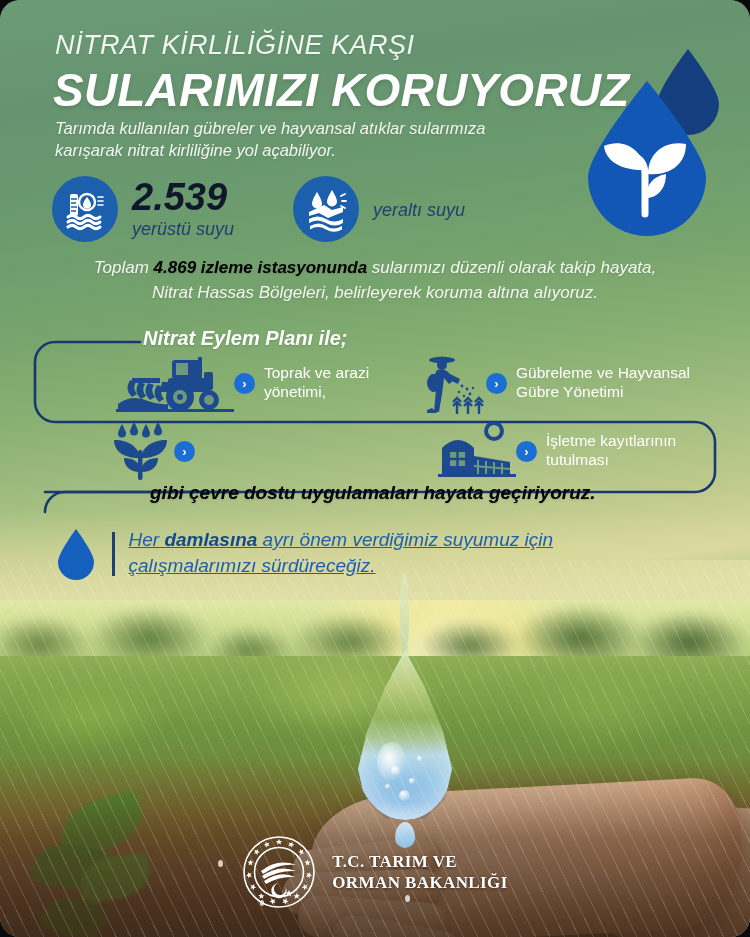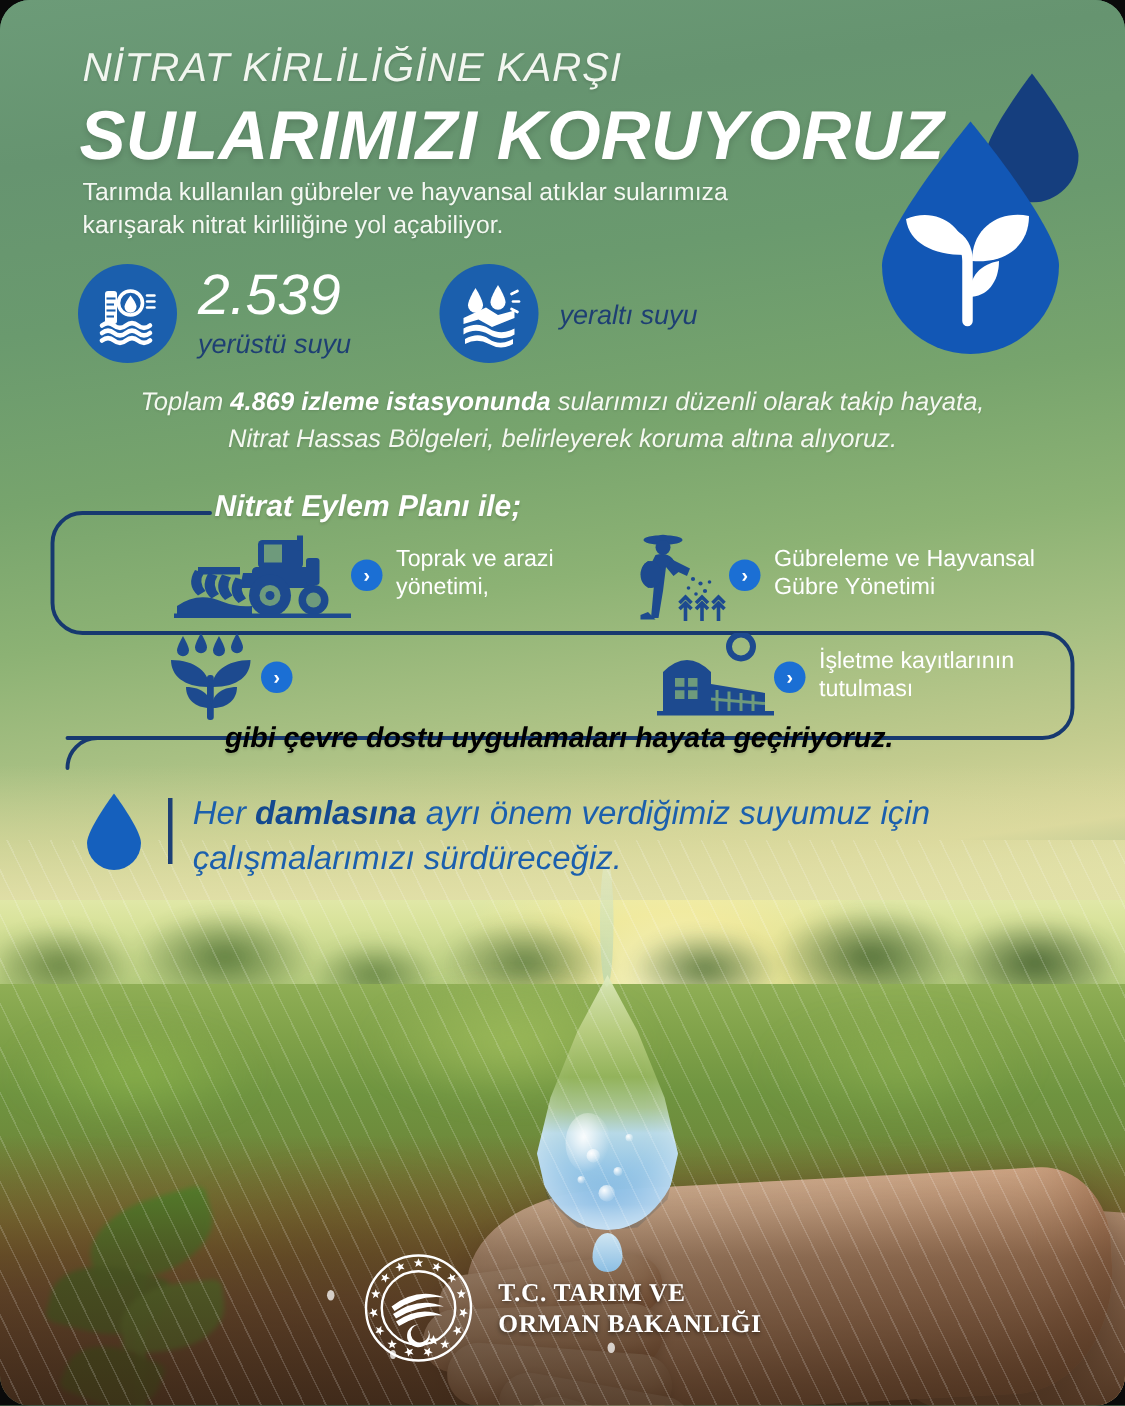--- a/index.html
+++ b/index.html
@@ -197,21 +197,21 @@
   }
   .headline {
     position:absolute; left:53px; top:63px;
     font-size:46px; font-style:italic; font-weight:bold;
     letter-spacing:.2px; color:#ffffff;
     font-family:"Liberation Sans", sans-serif;
     text-shadow:0 2px 4px rgba(0,0,0,.14);
   }
   .subhead {
     position:absolute; left:55px; top:117px; width:500px;
-    font-size:16.5px; font-weight:500; line-height:1.35;
+    font-size:16.5px; font-style:italic; font-weight:500; line-height:1.35;
     color:#f4f8f2; font-family:"Liberation Sans", sans-serif;
     text-shadow:0 1px 2px rgba(0,0,0,.12);
   }
 
   
   .logo-drop {
     position:absolute; left:582px; top:78px; width:130px; height:160px;
   }
   .logo-small {
     position:absolute; left:653px; top:47px; width:70px; height:88px;
@@ -219,39 +219,39 @@
 
   
   .stat { position:absolute; display:flex; align-items:center; }
   .stat-ic {
     width:66px; height:66px; border-radius:50%;
     background:#1b5fad; display:flex; align-items:center; justify-content:center;
     flex:0 0 auto;
   }
   .stat-txt { margin-left:14px; }
   .stat-num {
-    font-size:38px; font-weight:normal; font-style:italic; color:#ffffff;
+    font-size:38px; font-weight:bold; font-style:italic; color:#0f172a;
     line-height:1; font-family:"Liberation Sans", sans-serif;
   }
   .stat-lab {
     font-size:18px; font-style:italic; color:#1e3f73; margin-top:3px;
     font-family:"Liberation Sans", sans-serif;
   }
   #stat-0 { left:52px; top:176px; }
   #stat-1 { left:293px; top:176px; }
 
   
   .midpara {
     position:absolute; left:0; right:0; top:256px;
     text-align:center;
     font-size:17px; font-style:italic; color:#f4f8f0; line-height:1.45;
     font-family:"Liberation Sans", sans-serif;
     text-shadow:0 1px 2px rgba(0,0,0,.12);
   }
-  .midpara b { font-weight:bold; color:#ffffff; }
+  .midpara b { font-weight:bold; color:#000000; }
 
   
   .plan { position:absolute; left:0; top:330px; width:750px; height:185px; }
   .plan-title {
     position:absolute; left:103px; top:-3px;
     font-size:20px; font-weight:bold; font-style:italic; color:#ffffff;
     font-family:"Liberation Sans", sans-serif;
     text-shadow:0 1px 2px rgba(0,0,0,.15);
     z-index:3;
     margin-left:40px;
@@ -282,22 +282,22 @@
   #pitem-1 { left:420px; top:22px; }
   #pitem-2 { left:108px; top:92px; }
   #pitem-3 { left:438px; top:92px; }
 
   
   .closing { position:absolute; left:56px; top:527px; display:flex; align-items:flex-start; z-index:10; }
   .closing .divider {
     width:2.5px; height:44px; background:#1d4076; margin:5px 14px 0 16px; flex:0 0 auto;
   }
   .closing .ctext {
-    font-size:22px; font-style:italic; color:#1b5fad; line-height:1.38;
-    width:540px; font-family:"Liberation Sans", sans-serif;
+    font-size:19px; font-style:italic; color:#1b5fad; line-height:1.38;
+    width:540px; font-family:"Liberation Sans", sans-serif;text-decoration:underline;
   }
   .closing .ctext b { font-weight:bold; color:#13498f; }
 
   
   .footer {
     position:absolute; left:0; right:0; bottom:28px;
     display:flex; align-items:center; justify-content:center; gap:16px;
     z-index:20;
   }
   .footer .seal { width:74px; height:74px; flex:0 0 auto; }

